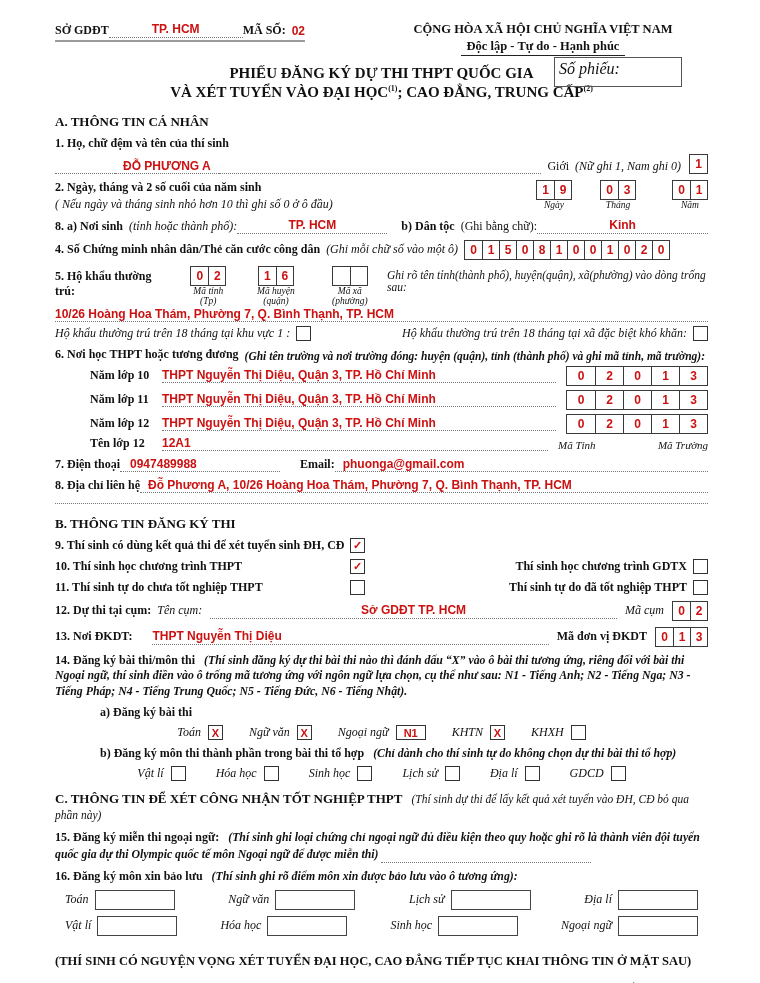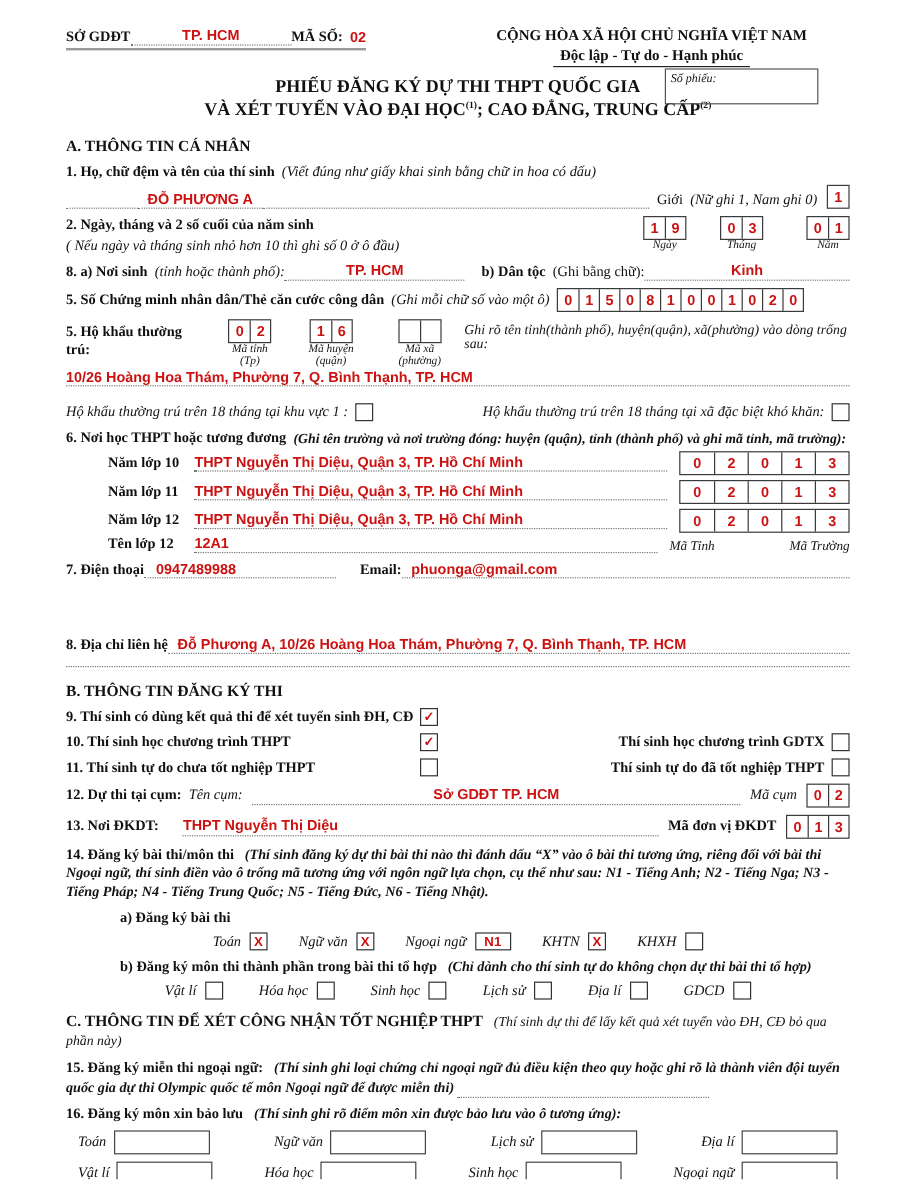--- a/index.html
+++ b/index.html
@@ -34,21 +34,21 @@
     font-family:"Liberation Sans", sans-serif; font-size:11px; vertical-align:middle; background:#fff;
   }
   .cb.lang { width:30px; }
   .hdr { display:flex; justify-content:space-between; }
   .hdr-left { width:300px; }
   .hdr-left .line1 { display:flex; align-items:flex-end; padding-bottom:2px; border-bottom:2px solid #9a9a9a; width:250px; }
   .hdr-right { width:330px; text-align:center; }
   .hdr-right .nat2 { display:inline-block; border-bottom:1.4px solid #222; padding:0 6px 1px 6px; margin-top:2px; }
   .so-phieu {
     position:absolute; right:78px; top:57px; width:128px; height:30px;
-    border:1px solid #555; font-style:italic; font-size:10px; padding:2px 4px;
+    border:1px solid #555; font-style:italic; font-size:16px; padding:2px 4px;
   }
   .title { text-align:center; margin-top:8px; font-size:15px; font-weight:bold; line-height:1.25; }
   .title sup { font-size:8px; }
   .sec-head { font-size:13px; font-weight:bold; margin-top:12px; }
   .item { margin-top:6px; }
   .sub-label { font-size:9.5px; font-style:italic; text-align:center; }
   .code-grp { display:inline-block; text-align:center; margin-right:14px; }
   .big-box { width:80px; height:20px; border:1.2px solid #444; display:inline-block; background:#fff; }
   .notice { font-weight:bold; font-size:12.5px; margin-top:18px; }
   .bottom { display:flex; margin-top:14px; }
@@ -87,21 +87,20 @@
       <div>PHIẾU ĐĂNG KÝ DỰ THI THPT QUỐC GIA</div>
       <div>
         <span>VÀ XÉT TUYỂN VÀO ĐẠI HỌC</span><sup>(1)</sup><span>; CAO ĐẲNG, TRUNG CẤP</span><sup>(2)</sup>
       </div>
     </div>
 
     <div class="sec-head">A. THÔNG TIN CÁ NHÂN</div>
 
     <div class="item row">
       <span class="b">1. Họ, chữ đệm và tên của thí sinh</span>
-      <span class="i sp">(Viết đúng như giấy khai sinh bằng chữ in hoa có dấu)</span>
     </div>
     <div class="row" style="margin-top:3px;">
       <span class="dots" style="width:60px;">&nbsp;</span>
       <span class="dots red" style="padding:0 8px;">ĐỖ PHƯƠNG A</span>
       <span class="dots fill">&nbsp;</span>
       <span class="sp">Giới</span>
       <span class="i sp">(Nữ ghi 1, Nam ghi 0)</span>
       <span class="cells sp" style="margin-left:8px;">
           <span class="cell">1</span>
         </span>
@@ -142,21 +141,21 @@
         <span class="red">TP. HCM</span>
       </span>
       <span class="b" style="margin-left:14px;">b) Dân tộc</span>
       <span class="sp">(Ghi bằng chữ):</span>
       <span class="dots fill" style="text-align:center;">
         <span class="red">Kinh</span>
       </span>
     </div>
 
     <div class="item row mid">
-      <span class="b">5. Số Chứng minh nhân dân/Thẻ căn cước công dân</span>
+      <span class="b">4. Số Chứng minh nhân dân/Thẻ căn cước công dân</span>
       <span class="i sp">(Ghi mỗi chữ số vào một ô)</span>
       <span class="cells sp">
           <span class="cell">0</span>
           <span class="cell">1</span>
           <span class="cell">5</span>
           <span class="cell">0</span>
           <span class="cell">8</span>
           <span class="cell">1</span>
           <span class="cell">0</span>
           <span class="cell">0</span>
@@ -188,21 +187,21 @@
             <span class="cell"></span>
             <span class="cell"></span>
           </span>
         <div class="sub-label">Mã xã (phường)</div>
       </div>
       <span class="i" style="margin-top:3px; font-size:11.5px;">Ghi rõ tên tỉnh(thành phố), huyện(quận), xã(phường) vào dòng trống sau:</span>
     </div>
     <div class="row" style="margin-top:1px;">
       <span class="dots red fill">10/26 Hoàng Hoa Thám, Phường 7, Q. Bình Thạnh, TP. HCM</span>
     </div>
-    <div class="row mid" style="margin-top:14px;justify-content:center;">
+    <div class="row mid" style="margin-top:4px;justify-content:center;">
       <span class="i">Hộ khẩu thường trú trên 18 tháng tại khu vực 1 :</span>
       <span class="cb sp"></span>
       <span class="fill"></span>
       <span class="i">Hộ khẩu thường trú trên 18 tháng tại xã đặc biệt khó khăn:</span>
       <span class="cb sp"></span>
     </div>
 
     <div class="item row">
       <span class="b">6. Nơi học THPT hoặc tương đương</span>
       <span class="bi sp" style="font-size:11.5px;">(Ghi tên trường và nơi trường đóng: huyện (quận), tỉnh (thành phố) và ghi mã tỉnh, mã trường):</span>
@@ -251,21 +250,21 @@
 
     <div class="item row">
       <span class="b">7. Điện thoại</span>
       <span class="dots red" style="width:160px; padding-left:10px;">0947489988</span>
       <span class="b" style="margin-left:20px;">Email:</span>
       <span class="dots red fill" style="padding-left:8px;">phuonga@gmail.com</span>
     </div>
 
     <div class="item row">
       <span class="b">8. Địa chỉ liên hệ</span>
-      <span class="dots red fill" style="padding-left:8px;margin-top:42px;">Đỗ Phương A, 10/26 Hoàng Hoa Thám, Phường 7, Q. Bình Thạnh, TP. HCM</span>
+      <span class="dots red fill" style="padding-left:8px;">Đỗ Phương A, 10/26 Hoàng Hoa Thám, Phường 7, Q. Bình Thạnh, TP. HCM</span>
     </div>
     <div class="dots" style="margin-top:10px; height:1px;"></div>
 
     <div class="sec-head">B. THÔNG TIN ĐĂNG KÝ THI</div>
 
     <div class="item row mid">
       <span class="b" style="width:295px;">9. Thí sinh có dùng kết quả thi để xét tuyển sinh ĐH, CĐ</span>
       <span class="cb">✓</span>
     </div>
 

